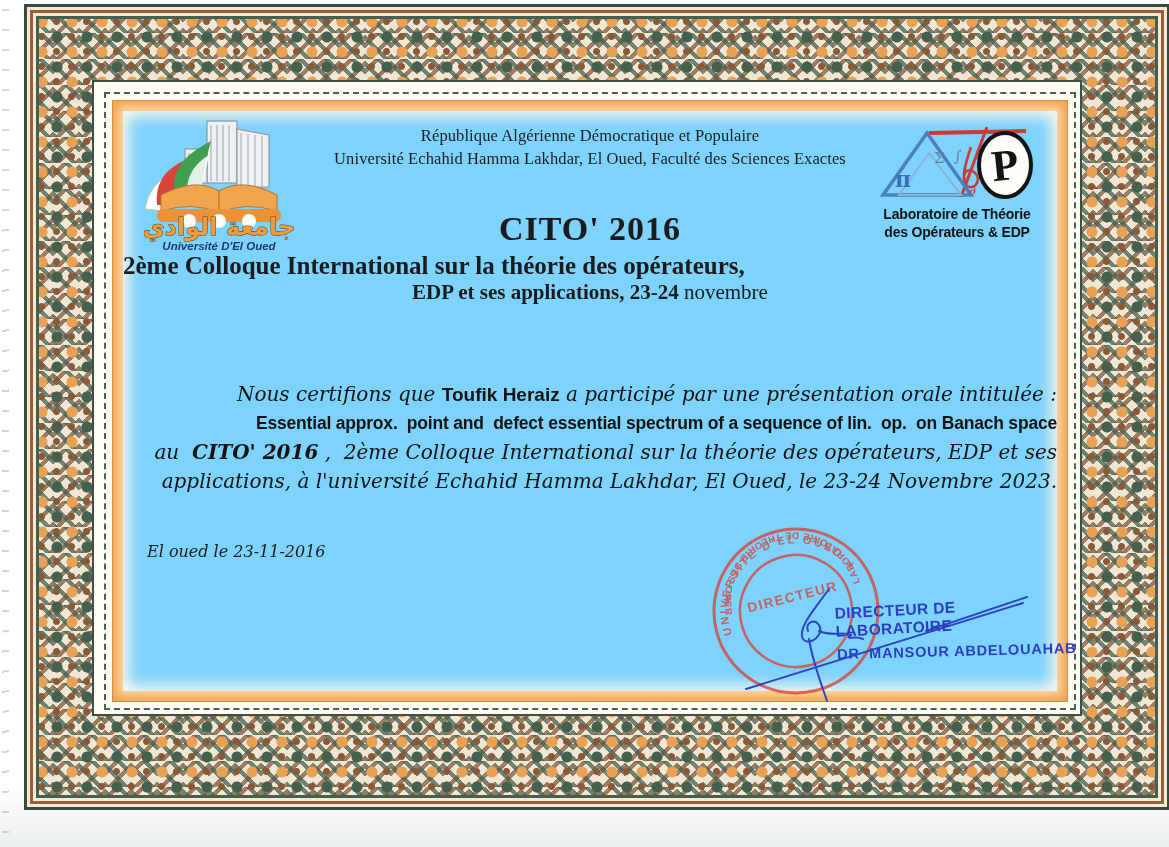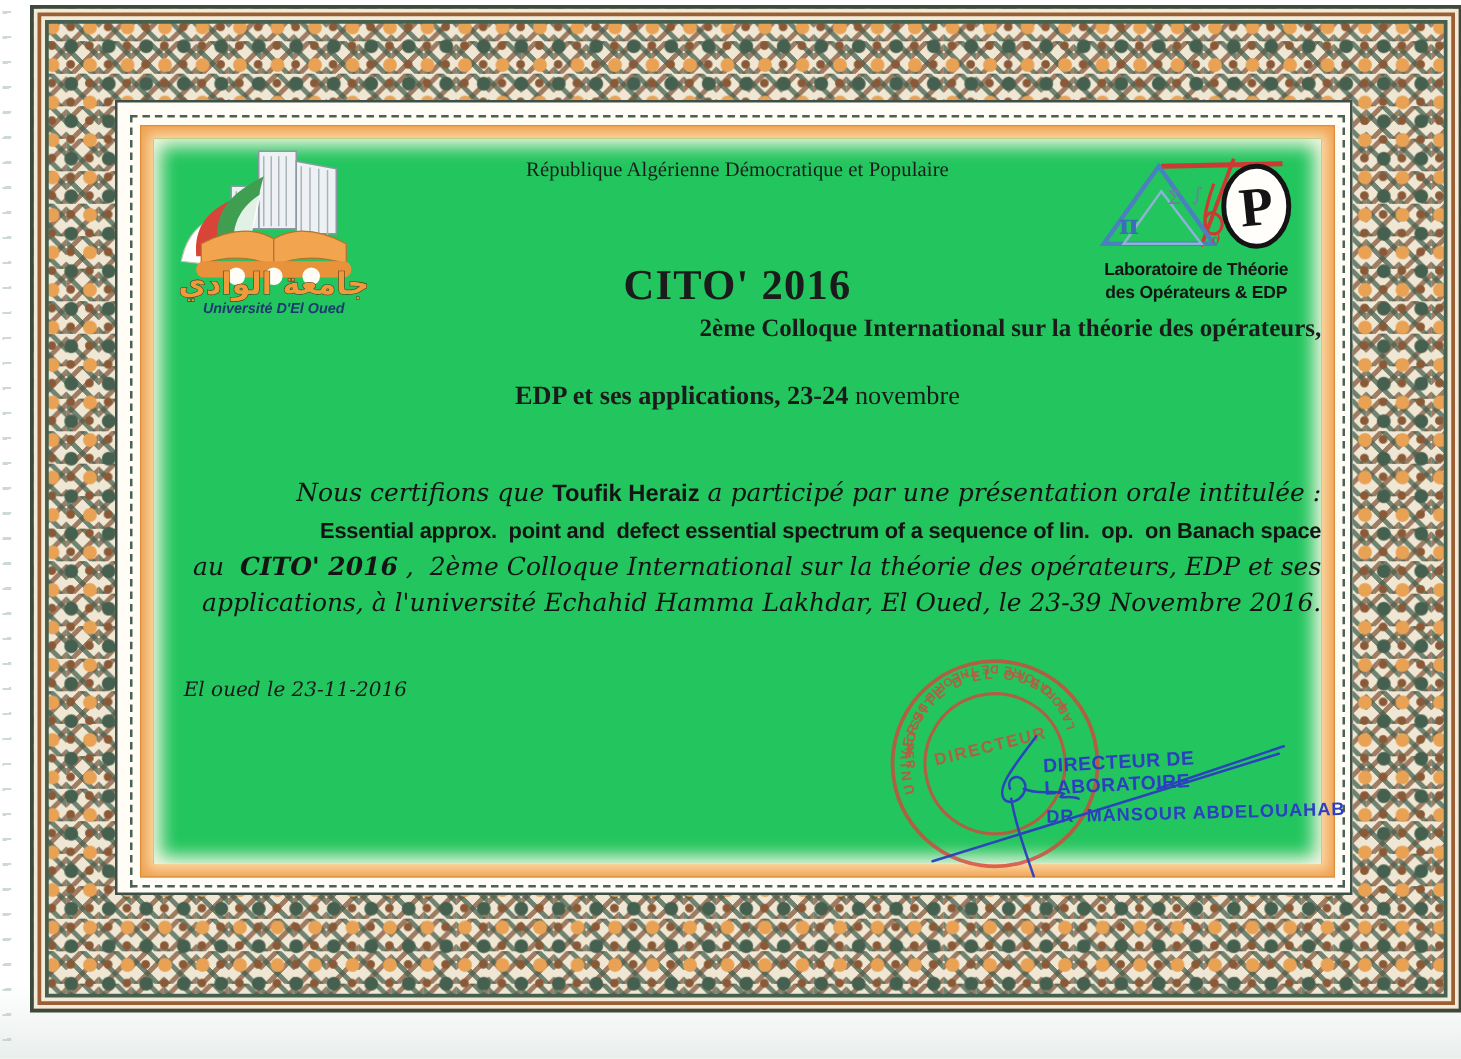--- a/index.html
+++ b/index.html
@@ -38,32 +38,32 @@
     background:linear-gradient(135deg,#ee9d49 0%,#f5bd82 30%,#f3ab60 55%,#f7c democrats188 80%,#ef9f4e 100%);
     background:#f0a352;
   }
   .frame::before{
     content:"";position:absolute;inset:-8px;border:2px dashed #4a6253;pointer-events:none;
   }
   .frame::after{
     content:"";position:absolute;inset:0;border:1px solid #d98f3e;pointer-events:none;
   }
   .paper{
-    position:relative;width:100%;height:100%;background:#22c55e;overflow:visible;
+    position:relative;width:100%;height:100%;background:#7dd3fc;overflow:visible;
     box-shadow:inset 0 0 14px 6px rgba(255,248,235,.95), 0 0 9px 5px rgba(252,226,182,.85);
   }
   
   .hdr{position:absolute;top:13px;left:0;width:100%;text-align:center;
        font-size:16.5px;line-height:23px;color:#1c1c1c;letter-spacing:.1px;}
   
   .title{position:absolute;top:99px;left:0;width:100%;text-align:center;
          font-size:34px;font-weight:bold;letter-spacing:1px;}
-  .sub1{position:absolute;top:141px;left:0;width:100%;text-align:right;
-        font-size:20px;font-weight:bold;}
-  .sub2{position:absolute;top:169px;left:0;width:100%;text-align:center;font-size:21px;white-space:pre;margin-top:24px;}
+  .sub1{position:absolute;top:141px;left:0;width:100%;text-align:left;
+        font-size:25px;font-weight:bold;}
+  .sub2{position:absolute;top:169px;left:0;width:100%;text-align:center;font-size:21px;white-space:pre;}
   .sub2 .b{font-weight:bold;}
   
   .statement{position:absolute;top:269px;left:0;width:100%;text-align:right;
              font-family:"DejaVu Serif",serif;font-style:italic;font-size:20px;
              line-height:29px;color:#141414;}
   .statement .line{white-space:pre;}
   .name{font-family:"Liberation Sans",sans-serif;font-style:normal;font-weight:bold;font-size:19px;}
   .paper-title{font-family:"Liberation Sans",sans-serif;font-style:normal;font-weight:bold;
                font-size:17.5px;letter-spacing:-0.2px;padding-left:41px;}
   .event{font-weight:bold;}
@@ -92,20 +92,21 @@
 <div class="page">
   <div class="deckle"></div>
   <div class="ornate"></div>
   <div class="mat"></div>
 
   <div class="frame">
     <div class="paper">
 
       <div class="hdr">
         <div>République Algérienne Démocratique et Populaire</div>
+        <div>Université Echahid Hamma Lakhdar, El Oued, Faculté des Sciences Exactes</div>
       </div>
 
       <div class="uni-logo">
         <svg width="168" height="142" viewBox="0 0 168 142">
 
           <g stroke="#8d99a2" stroke-width="1.2" fill="#eef1f3">
             <rect x="72" y="4" width="30" height="62"></rect>
             <polygon points="102,12 134,18 134,70 102,70"></polygon>
             <rect x="50" y="32" width="22" height="34"></rect>
             <path d="M76 8 v56 M82 8 v56 M88 8 v56 M94 8 v56" stroke="#aab4bb" fill="none"></path>
@@ -152,21 +153,21 @@
       </div>
 
       <div class="title">CITO' 2016</div>
       <div class="sub1">2ème Colloque International sur la théorie des opérateurs,</div>
       <div class="sub2"><span class="b">EDP et ses applications, 23-24</span><span> novembre</span></div>
 
       <div class="statement">
         <div class="line"><span>Nous certifions que </span><span class="name">Toufik Heraiz</span><span> a participé par une présentation orale intitulée :</span></div>
         <div class="line paper-title">Essential approx.  point and  defect essential spectrum of a sequence of lin.  op.  on Banach space</div>
         <div class="line"><span>au  </span><span class="event">CITO' 2016</span><span> ,  2ème Colloque International sur la théorie des opérateurs, EDP et ses</span></div>
-        <div class="line">applications, à l'université Echahid Hamma Lakhdar, El Oued, le 23-39 Novembre 2016.</div>
+        <div class="line">applications, à l'université Echahid Hamma Lakhdar, El Oued, le 23-24 Novembre 2023.</div>
       </div>
 
       <div class="dateline">El oued le 23-11-2016</div>
 
       <svg class="stamp-svg" viewBox="0 0 200 210">
         <g transform="rotate(-14 99 100)" fill="none" stroke="#d6463b" opacity=".9">
           <circle cx="99" cy="100" r="82" stroke-width="3"></circle>
           <circle cx="99" cy="100" r="56" stroke-width="2.5"></circle>
           <defs>
             <path id="arcTop" d="M 37,128 A 68,68 0 1 1 161,128"></path>

